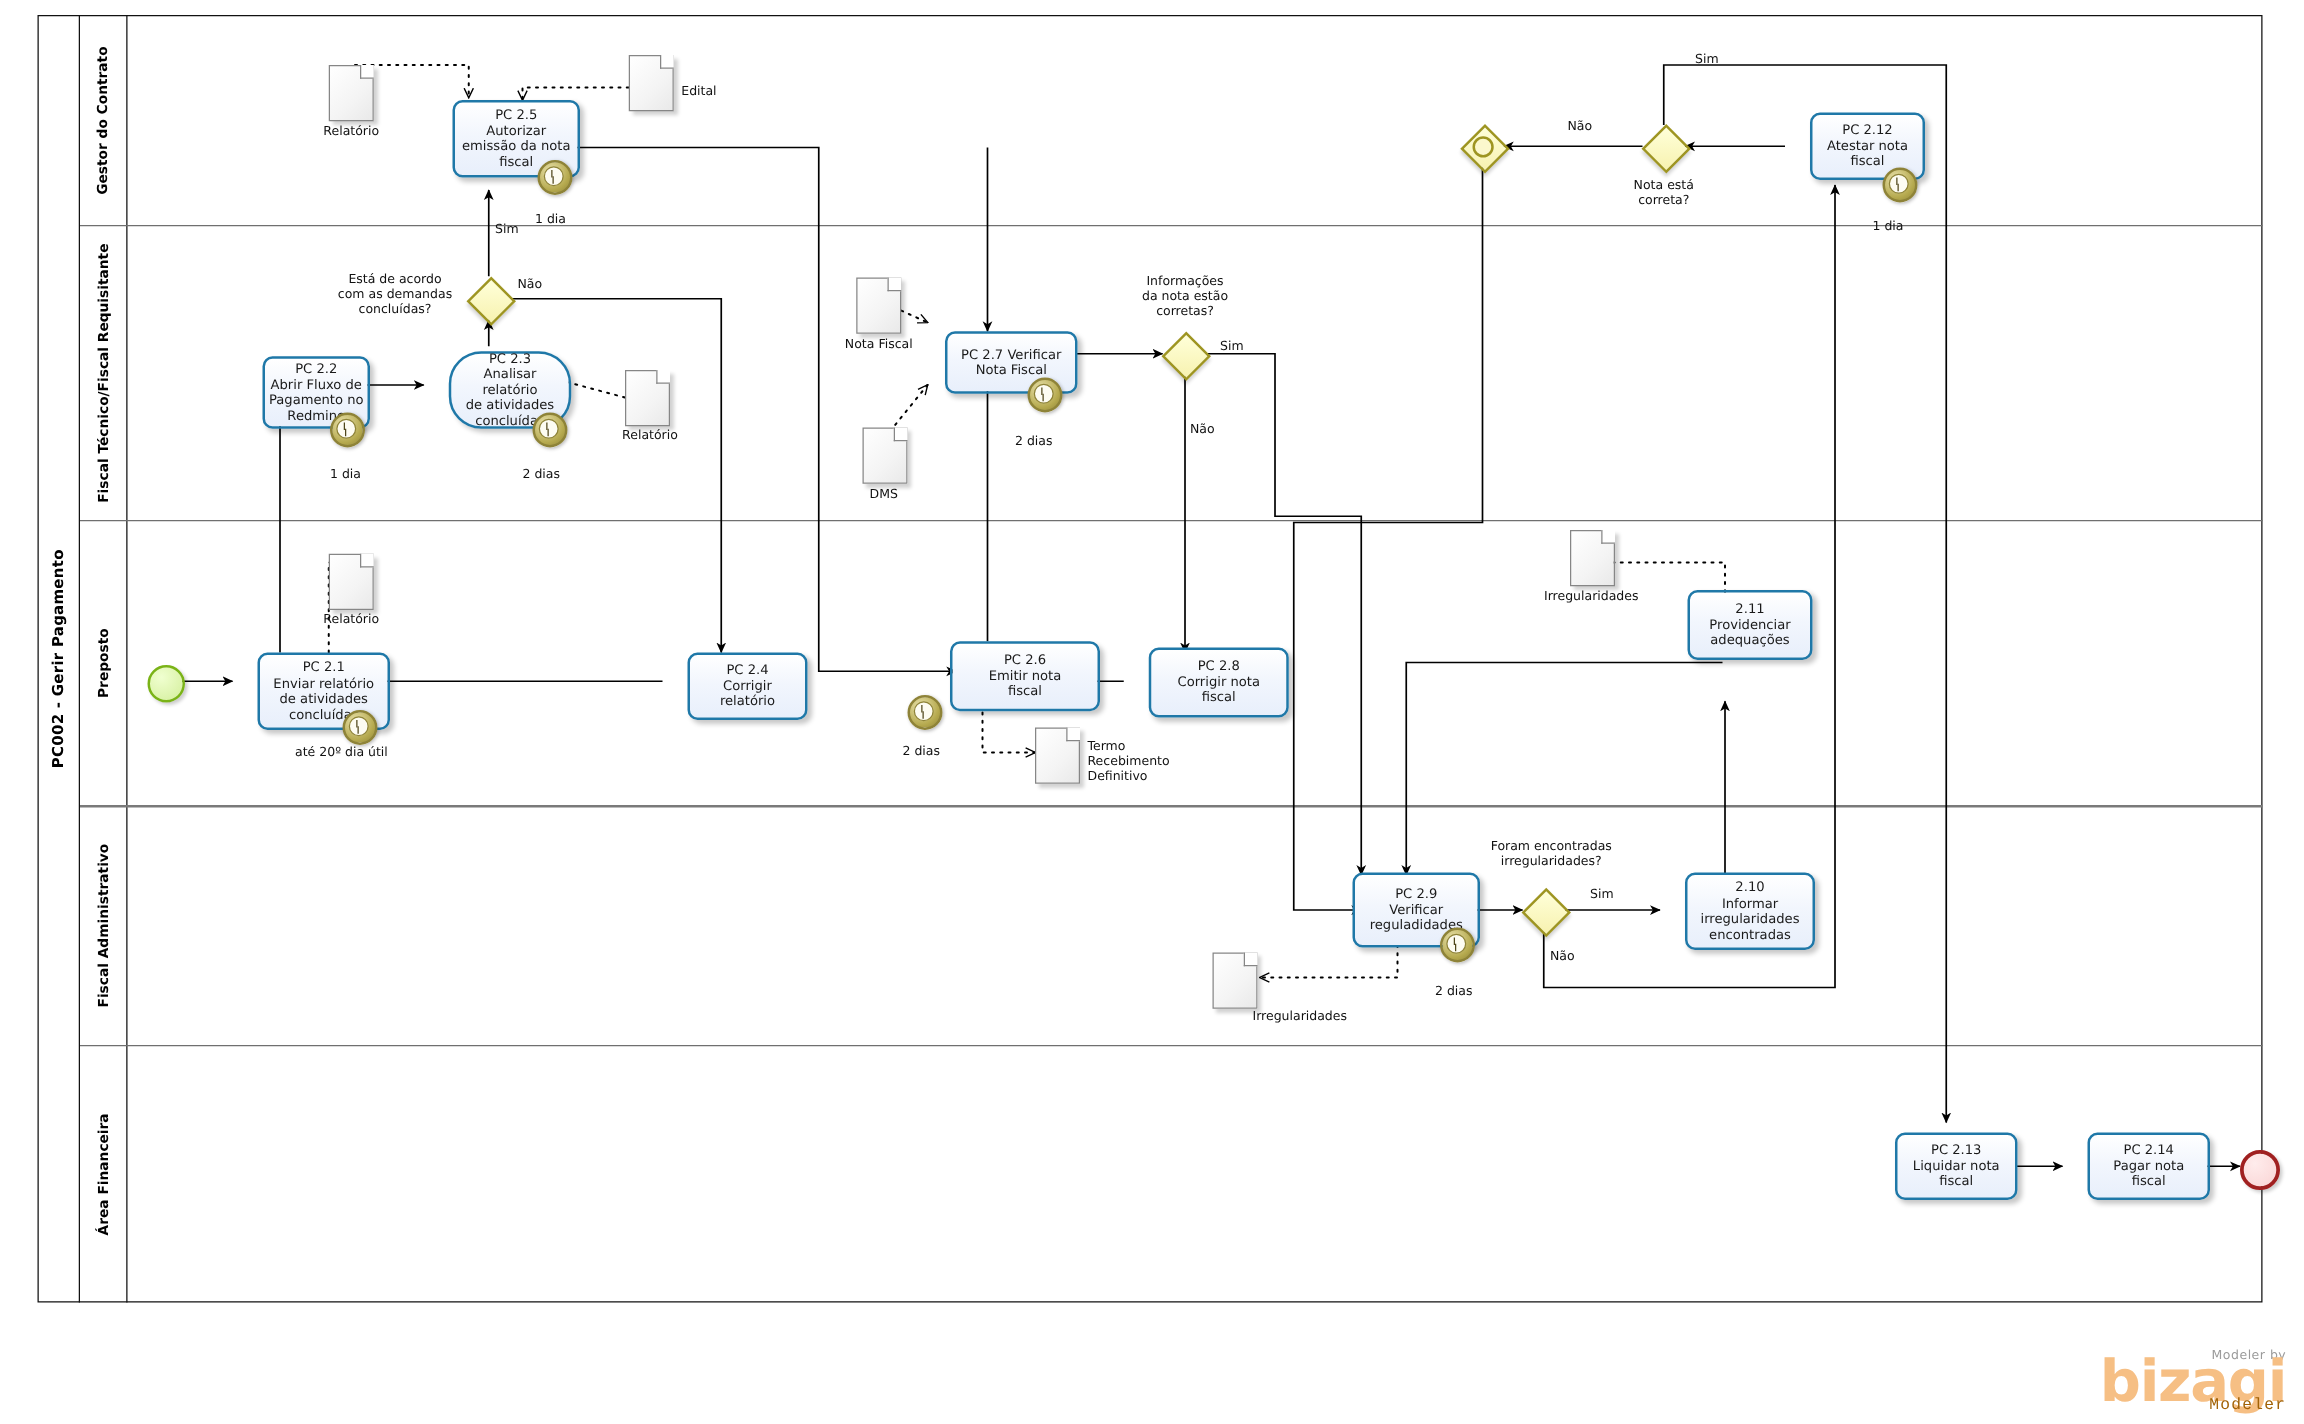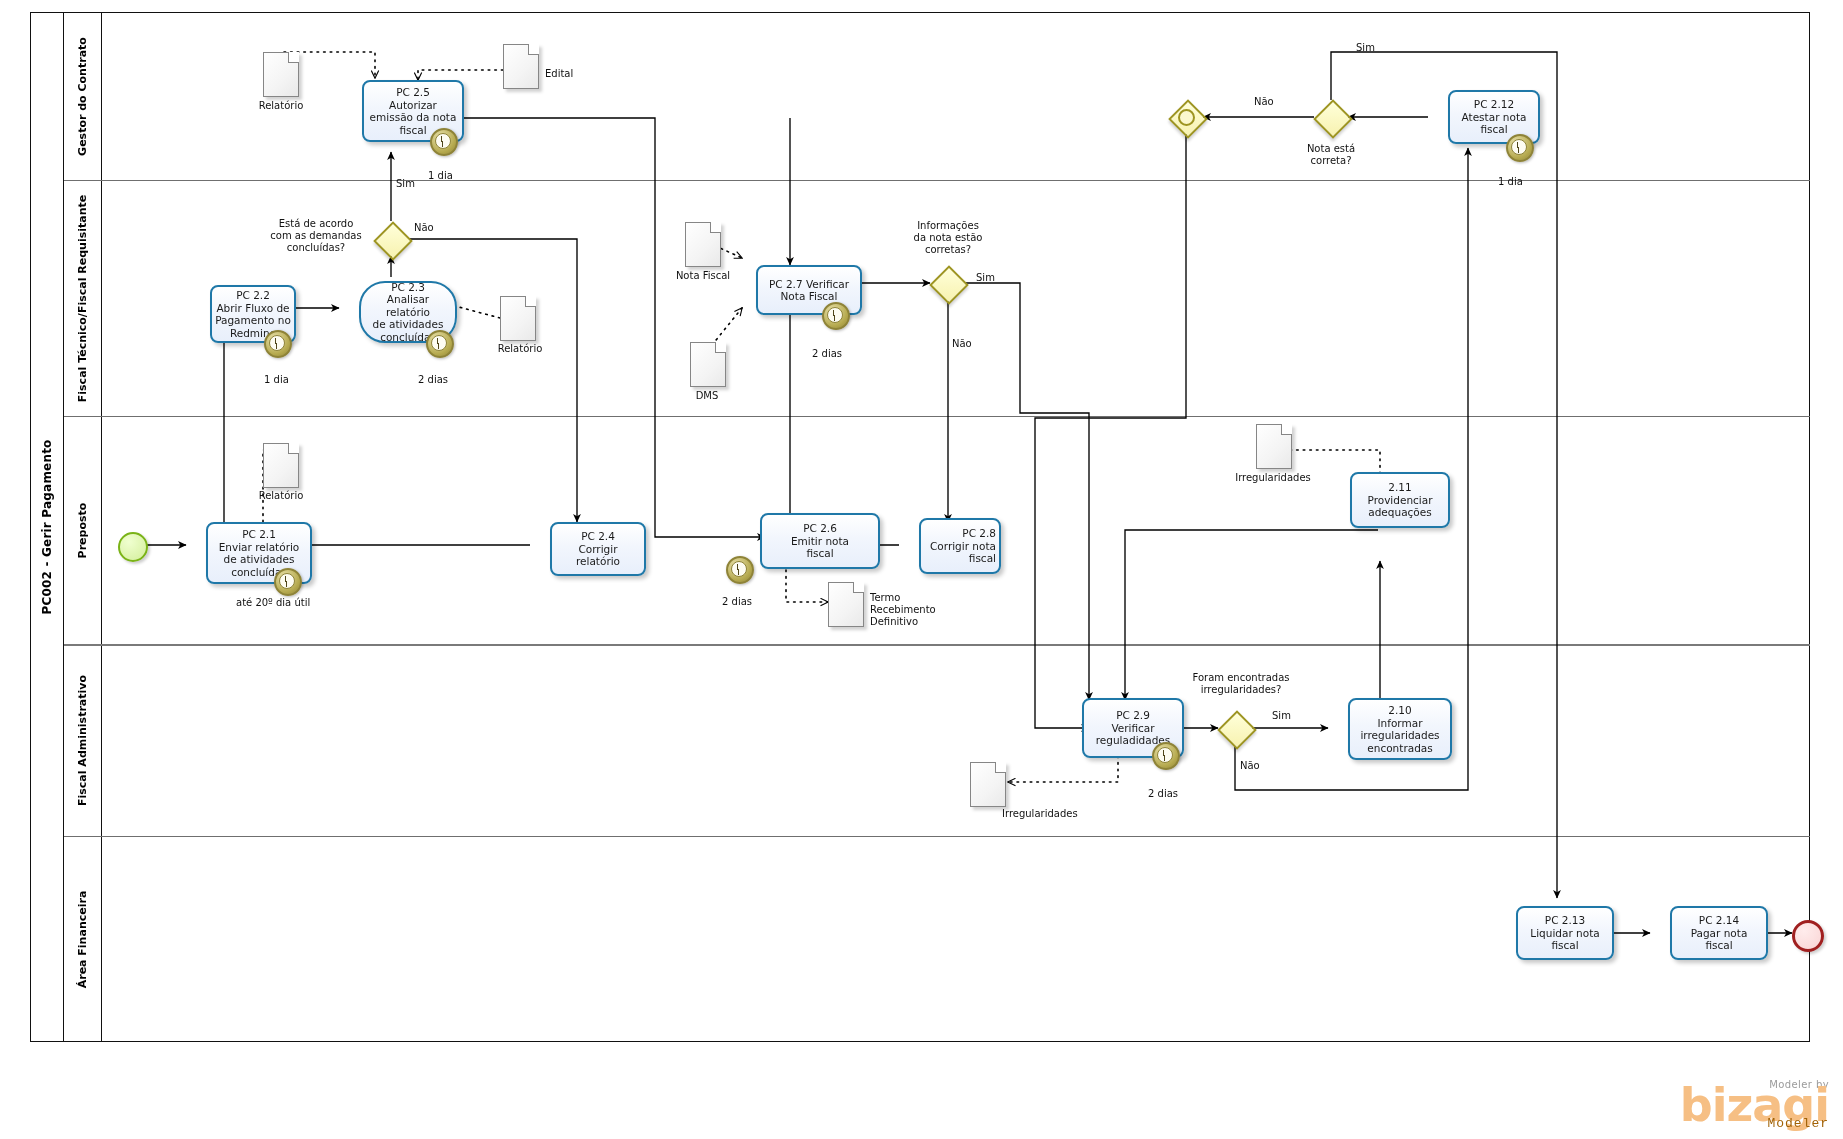--- a/index.html
+++ b/index.html
@@ -220,21 +220,21 @@
     </div>
   <div class="clock" style="left:726px;top:556px;"></div>
   <div class="dur" style="left:722px;top:596px;">2 dias</div>
 
   <div class="task" style="left:736px;top:265px;width:106px;height:50px;">
     <div class="tl">PC 2.7 Verificar<br>Nota Fiscal</div>
     </div>
   <div class="clock" style="left:822px;top:302px;"></div>
   <div class="dur" style="left:812px;top:348px;">2 dias</div>
 
-  <div class="task" style="left:899px;top:518px;width:82px;height:56px;text-align:right;">
+  <div class="task" style="left:899px;top:518px;width:112px;height:56px;">
     <div class="tl">PC 2.8<br>Corrigir nota<br>fiscal</div>
     </div>
 
   <div class="task" style="left:1062px;top:698px;width:102px;height:60px;">
     <div class="tl">PC 2.9<br>Verificar<br>reguladidades</div>
     </div>
   <div class="clock" style="left:1152px;top:742px;"></div>
   <div class="dur" style="left:1148px;top:788px;">2 dias</div>
 
   <div class="task" style="left:1328px;top:698px;width:104px;height:62px;">

